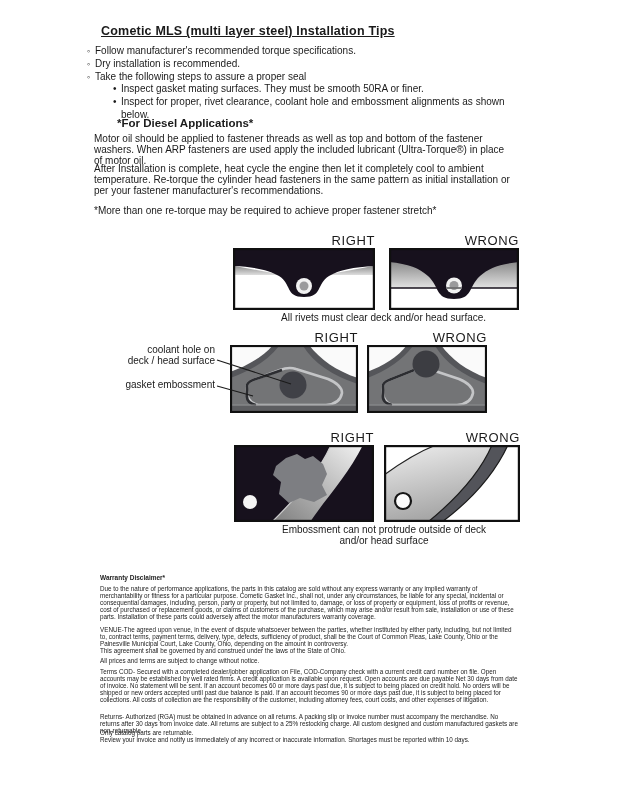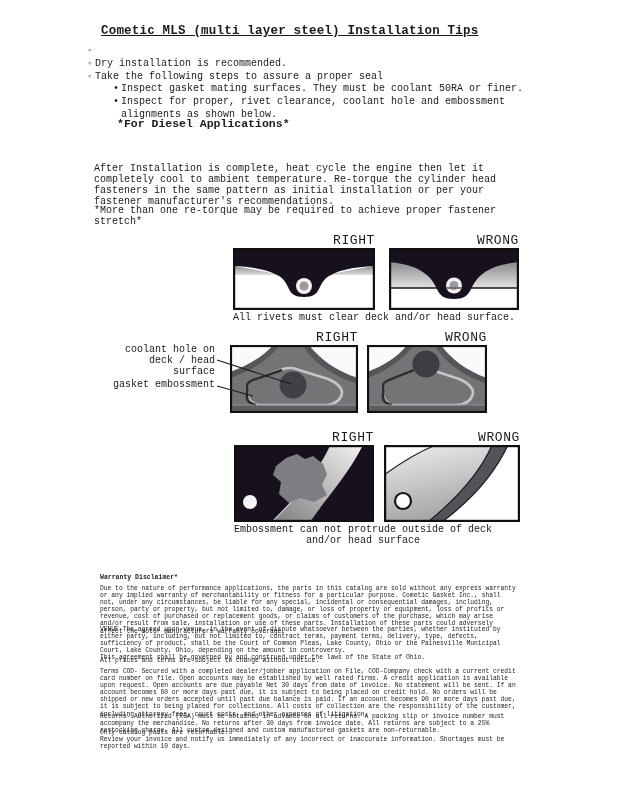--- a/index.html
+++ b/index.html
@@ -1,69 +1,71 @@
 <!DOCTYPE html>
 <html><head>
 <meta charset="utf-8">
 <style>
   html,body{margin:0;padding:0;background:#ffffff;}
   .page{
     position:relative;width:618px;height:800px;background:#ffffff;
-    font-family:Liberation Mono, monospace;color:#1a1a1a;overflow:hidden;
+    font-family:Liberation Sans, sans-serif;color:#1a1a1a;overflow:hidden;
   }
   .abs{position:absolute;}
   .doc-title{
     font-size:12.5px;font-weight:bold;text-decoration:underline;
     letter-spacing:0.2px;
   }
   .bullets{font-size:10px;line-height:12.8px;width:440px;}
   .b-row{display:flex;align-items:flex-start;}
   .b-marker{width:8px;flex:0 0 8px;font-size:9px;line-height:12.8px;}
   .b-ind{margin-left:26px;}
   .b-marker.solid{font-size:10px;}
   .sec-heading{font-size:11.5px;font-weight:bold;margin-left:23px;}
   .body-p{font-size:10px;line-height:10.9px;width:420px;}
   .diag-label{font-size:13px;letter-spacing:0.6px;text-align:right;}
-  .caption{font-size:10px;line-height:11px;white-space:pre-line;}
+  .caption{font-size:10px;line-height:11px;white-space:pre-line;margin-left:48px;}
   .panel svg{display:block;}
   .anno{font-size:10px;line-height:11px;text-align:right;white-space:pre-line;}
   .legal{font-size:6.3px;line-height:7.1px;width:418px;white-space:pre-line;color:#222;}
   .legal-h{font-weight:bold;font-size:6.5px;}
   .pagenum{font-size:14px;letter-spacing:0.3px;}
 </style>
 </head>
 <body>
 
 <div class="page">
 
   <div class="abs doc-title" style="left:101px;top:24px;">Cometic MLS (multi layer steel) Installation Tips</div>
 
   <div class="abs bullets" style="left:87px;top:45px;">
     <div class="b-row">
       <span class="b-marker">◦</span>
+      <span>Follow manufacturer's recommended torque specifications.</span>
     </div>
     <div class="b-row">
       <span class="b-marker">◦</span>
       <span>Dry installation is recommended.</span>
     </div>
     <div class="b-row">
       <span class="b-marker">◦</span>
       <span>Take the following steps to assure a proper seal</span>
     </div>
     <div class="b-row b-ind">
       <span class="b-marker solid">•</span>
-      <span>Inspect gasket mating surfaces.  They must be coolant 50RA or finer.</span>
+      <span>Inspect gasket mating surfaces.  They must be smooth 50RA or finer.</span>
     </div>
     <div class="b-row b-ind">
       <span class="b-marker solid">•</span>
       <span>Inspect for proper, rivet clearance, coolant hole and embossment alignments as shown below.</span>
     </div>
   </div>
 
   <div class="abs sec-heading" style="left:94px;top:117px;">*For Diesel Applications*</div>
+  <div class="abs body-p" style="left:94px;top:134px;">Motor oil should be applied to fastener threads as well as top and bottom of the fastener washers. When ARP fasteners are used apply the included lubricant (Ultra-Torque®) in place of motor oil.</div>
   <div class="abs body-p" style="left:94px;top:164px;">After Installation is complete, heat cycle the engine then let it completely cool to ambient temperature. Re-torque the cylinder head fasteners in the same pattern as initial installation or per your fastener manufacturer's recommendations.</div>
   <div class="abs body-p" style="left:94px;top:206px;">*More than one re-torque may be required to achieve proper fastener stretch*</div>
 
   <div class="abs diag-label" style="left:233px;top:233px;width:142px;">RIGHT</div>
   <div class="abs diag-label" style="left:389px;top:233px;width:130px;">WRONG</div>
 
   <div class="abs panel" style="left:233px;top:248px;">
     <svg width="142" height="62" viewBox="0 0 142 62">
       <defs>
         <linearGradient id="gA" x1="0" y1="0" x2="0" y2="1">

